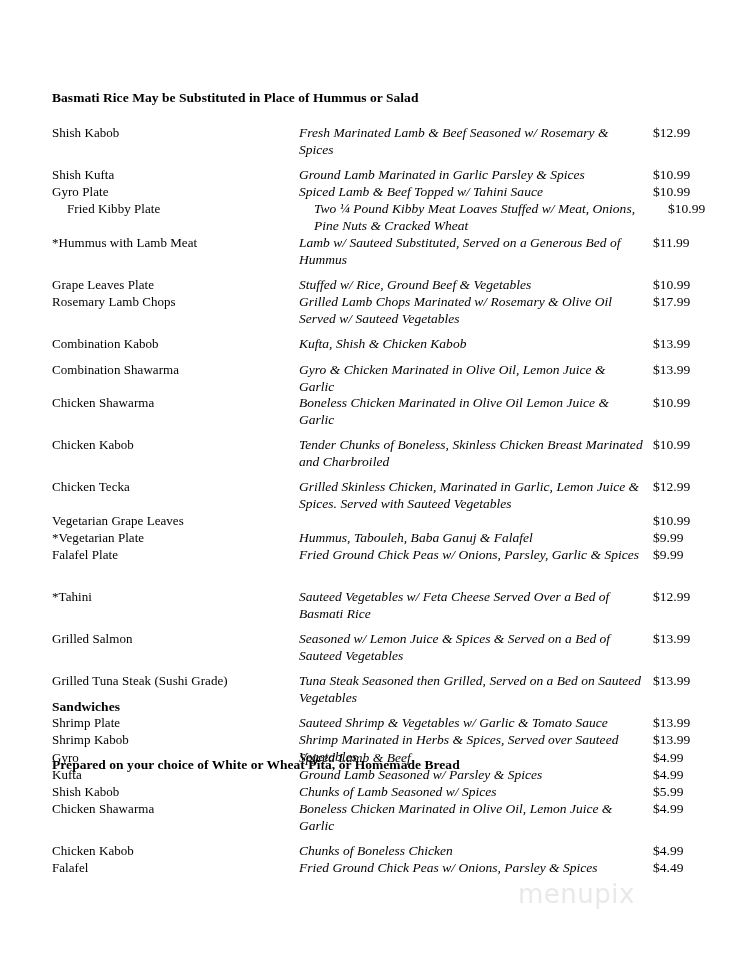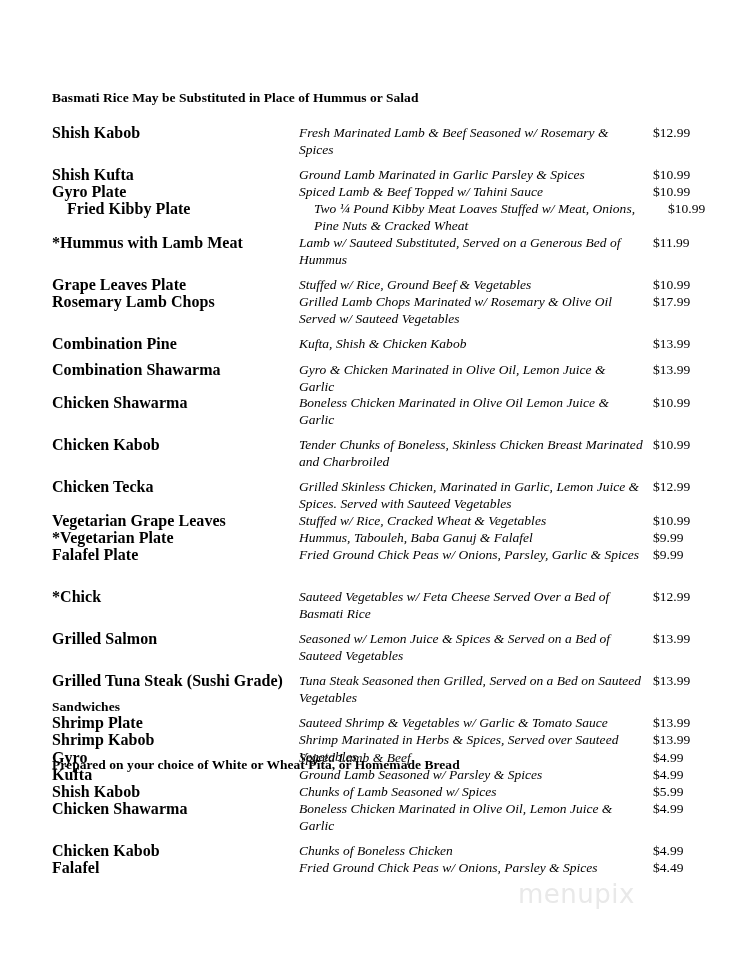--- a/index.html
+++ b/index.html
@@ -52,22 +52,22 @@
   .menu-item {
     position: relative;
     width: 750px;
   }
 
   .item-name {
     position: absolute;
     left: 52px;
     top: 0;
     width: 240px;
-    font-weight: bold;
-    font-size: 16px;
+    font-weight: normal;
+    font-size: 13px;
     line-height: 17px;
     white-space: nowrap;
     letter-spacing: 0.05px;
   }
 
   .item-desc {
     position: absolute;
     left: 299px;
     top: 0;
     width: 345px;
@@ -137,21 +137,21 @@
         <div class="item-name">Grape Leaves Plate</div>
         <div class="item-desc">Stuffed w/ Rice, Ground Beef &amp; Vegetables</div>
         <div class="item-price">$10.99</div>
       </div>
       <div class="menu-item" style="position: absolute; left: 0px; top: 169px; height: 34px;">
         <div class="item-name">Rosemary Lamb Chops</div>
         <div class="item-desc">Grilled Lamb Chops Marinated w/ Rosemary &amp; Olive Oil Served w/ Sauteed Vegetables</div>
         <div class="item-price">$17.99</div>
       </div>
       <div class="menu-item" style="position: absolute; left: 0px; top: 211px; height: 17px;">
-        <div class="item-name">Combination Pine</div>
+        <div class="item-name">Combination Kabob</div>
         <div class="item-desc">Kufta, Shish &amp; Chicken Kabob</div>
         <div class="item-price">$13.99</div>
       </div>
       <div class="menu-item" style="position: absolute; left: 0px; top: 237px; height: 34px;">
         <div class="item-name">Combination Shawarma</div>
         <div class="item-desc">Gyro &amp; Chicken Marinated in Olive Oil, Lemon Juice &amp; Garlic</div>
         <div class="item-price">$13.99</div>
       </div>
       <div class="menu-item" style="position: absolute; left: 0px; top: 270px; height: 34px;">
         <div class="item-name">Chicken Shawarma</div>
@@ -163,35 +163,34 @@
         <div class="item-desc">Tender Chunks of Boneless, Skinless Chicken Breast Marinated and Charbroiled</div>
         <div class="item-price">$10.99</div>
       </div>
       <div class="menu-item" style="position: absolute; left: 0px; top: 354px; height: 34px;">
         <div class="item-name">Chicken Tecka</div>
         <div class="item-desc">Grilled Skinless Chicken, Marinated in Garlic, Lemon Juice &amp; Spices. Served with Sauteed Vegetables</div>
         <div class="item-price">$12.99</div>
       </div>
       <div class="menu-item" style="position: absolute; left: 0px; top: 388px; height: 17px;">
         <div class="item-name">Vegetarian Grape Leaves</div>
-        <div class="item-desc">Stuffed w/ Rice, Cracked Wheat &amp; Vegetables</div>
         <div class="item-price">$10.99</div>
       </div>
       <div class="menu-item" style="position: absolute; left: 0px; top: 405px; height: 17px;">
         <div class="item-name">*Vegetarian Plate</div>
         <div class="item-desc">Hummus, Tabouleh, Baba Ganuj &amp; Falafel</div>
         <div class="item-price">$9.99</div>
       </div>
       <div class="menu-item" style="position: absolute; left: 0px; top: 422px; height: 34px; padding-left: 36px;">
         <div class="item-name">Falafel Plate</div>
         <div class="item-desc">Fried Ground Chick Peas w/ Onions, Parsley, Garlic &amp; Spices</div>
         <div class="item-price">$9.99</div>
       </div>
       <div class="menu-item" style="position: absolute; left: 0px; top: 464px; height: 34px;">
-        <div class="item-name">*Chick</div>
+        <div class="item-name">*Tahini</div>
         <div class="item-desc">Sauteed Vegetables w/ Feta Cheese Served Over a Bed of Basmati Rice</div>
         <div class="item-price">$12.99</div>
       </div>
       <div class="menu-item" style="position: absolute; left: 0px; top: 506px; height: 34px;">
         <div class="item-name">Grilled Salmon</div>
         <div class="item-desc">Seasoned w/ Lemon Juice &amp; Spices &amp; Served on a Bed of Sauteed Vegetables</div>
         <div class="item-price">$13.99</div>
       </div>
       <div class="menu-item" style="position: absolute; left: 0px; top: 548px; height: 34px;">
         <div class="item-name">Grilled Tuna Steak (Sushi Grade)</div>

